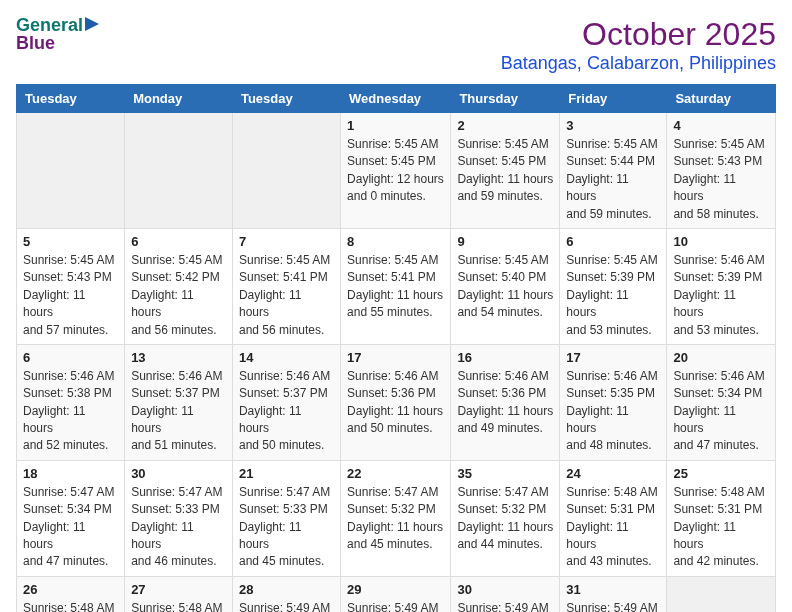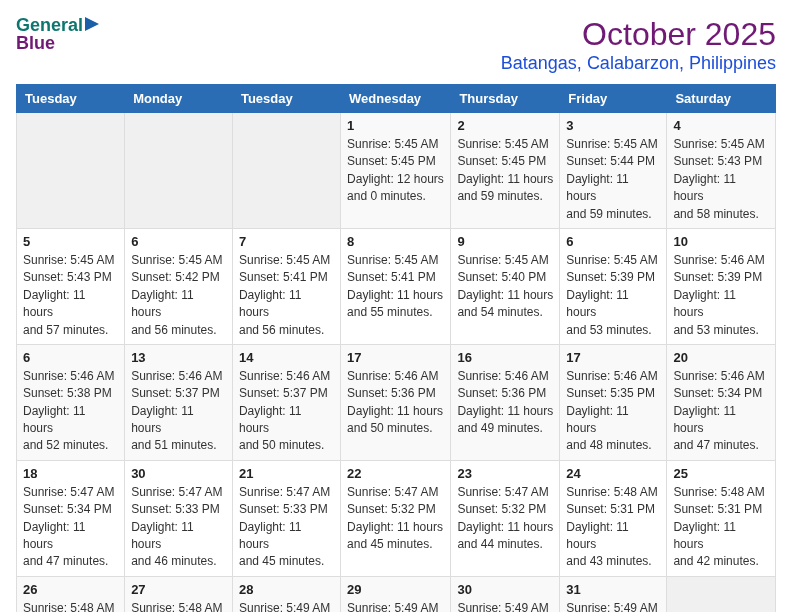--- a/index.html
+++ b/index.html
@@ -280,21 +280,21 @@
 and 45 minutes.</div>
         </td>
         <td>
           <div class="day-number">22</div>
           <div class="day-info" style="white-space: pre-line;">Sunrise: 5:47 AM
 Sunset: 5:32 PM
 Daylight: 11 hours
 and 45 minutes.</div>
         </td>
         <td>
-          <div class="day-number">23</div>
+          <div class="day-number">35</div>
           <div class="day-info" style="white-space: pre-line;">Sunrise: 5:47 AM
 Sunset: 5:32 PM
 Daylight: 11 hours
 and 44 minutes.</div>
         </td>
         <td>
           <div class="day-number">24</div>
           <div class="day-info" style="white-space: pre-line;">Sunrise: 5:48 AM
 Sunset: 5:31 PM
 Daylight: 11 hours

